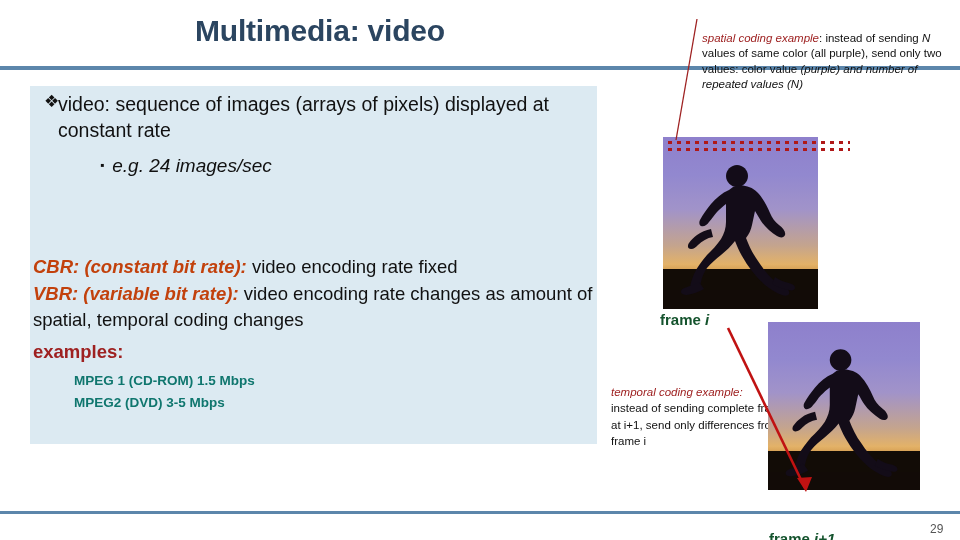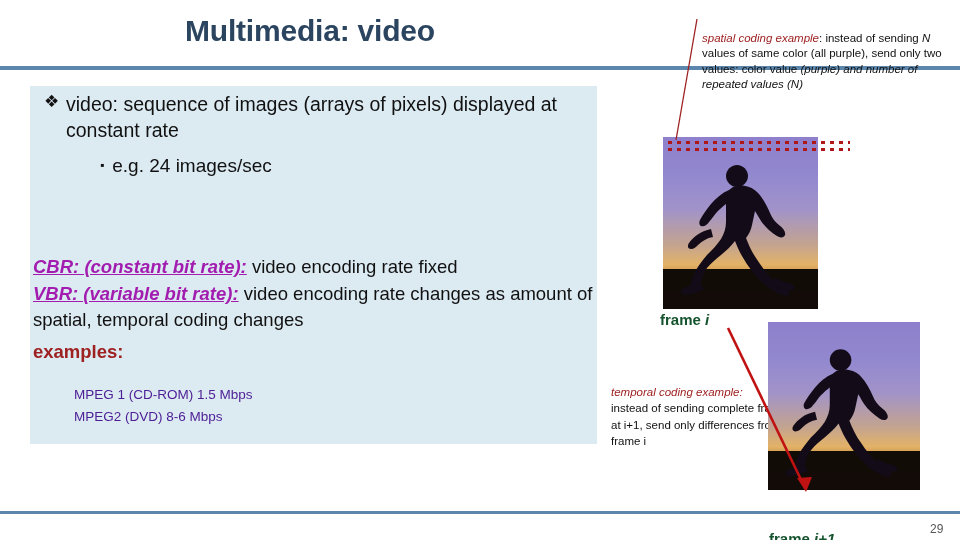--- a/index.html
+++ b/index.html
@@ -27,20 +27,21 @@
     position: absolute;
     left: 0;
     top: 14px;
     width: 620px;
     text-align: center;
     font-size: 30px;
     font-weight: bold;
     color: #2B4560;
     letter-spacing: -0.2px;
     line-height: 1.1;
+    padding-left: 10px;
   }
   .title-rule {
     position: absolute;
     left: 0;
     top: 66px;
     width: 960px;
     height: 4px;
     background: #5C86AB;
   }
 
@@ -65,67 +66,67 @@
   }
   .bullet-l1 .marker {
     position: absolute;
     left: 0;
     top: 0;
     font-size: 17px;
     color: #111;
   }
   .bullet-l1 .txt {
     display: block;
-    margin-left: 22px;
+    margin-left: 14px;
   }
 
   .bullet-l2 {
     position: absolute;
     left: 100px;
     top: 155px;
     font-size: 19px;
     color: #111111;
+    font-style: italic;
   }
   .bullet-l2 .marker {
     font-size: 12px;
     vertical-align: 3px;
     margin-right: 8px;
   }
 
   .rate-block {
     position: absolute;
     left: 33px;
     top: 254px;
     width: 560px;
     font-size: 18.5px;
     color: #111111;
     line-height: 1.44;
   }
   .rate-block .em {
-    color: #a21caf;
-    font-style: italic;
-    font-weight: bold;
-    text-decoration: underline;
+    color: #c2410c;
+    font-style: italic;
+    font-weight: bold;
   }
   .examples-lbl {
     position: absolute;
     left: 33px;
     top: 341px;
     font-size: 18.5px;
     color: #9E2121;
     font-weight: bold;
   }
   .mpeg-list {
     position: absolute;
     left: 74px;
-    top: 384px;
+    top: 370px;
     font-size: 13.5px;
-    color: #4c1d95;
+    color: #0f766e;
     line-height: 1.62;
-    font-weight: normal;
+    font-weight: bold;
   }
 
   
   .spatial-note {
     position: absolute;
     left: 702px;
     top: 31px;
     width: 250px;
     font-size: 11.5px;
     color: #111111;
@@ -271,21 +272,21 @@
 
   <div class="rate-block">
     <span class="em">CBR: (constant bit rate):</span><span> video encoding rate fixed</span><br>
     <span class="em">VBR:  (variable bit rate):</span><span> video encoding rate changes as amount of spatial, temporal coding changes</span>
   </div>
 
   <div class="examples-lbl">examples:</div>
 
   <div class="mpeg-list">
     <div>MPEG 1 (CD-ROM) 1.5 Mbps</div>
-    <div>MPEG2 (DVD) 8-6 Mbps</div>
+    <div>MPEG2 (DVD) 3-5 Mbps</div>
   </div>
 
   <div class="spatial-note">
     <span class="hl">spatial coding example</span><span>: instead of sending </span><span class="it">N</span><span> values of same color (all purple), send only two values: color  value </span><span class="it">(purple)</span><span class="it">  and number of repeated values (N)</span>
   </div>
 
   <div class="temporal-note">
     <span class="hl">temporal coding example:</span><br>
     <span>instead of sending complete frame at i+1, send only differences from frame i</span>
   </div>

